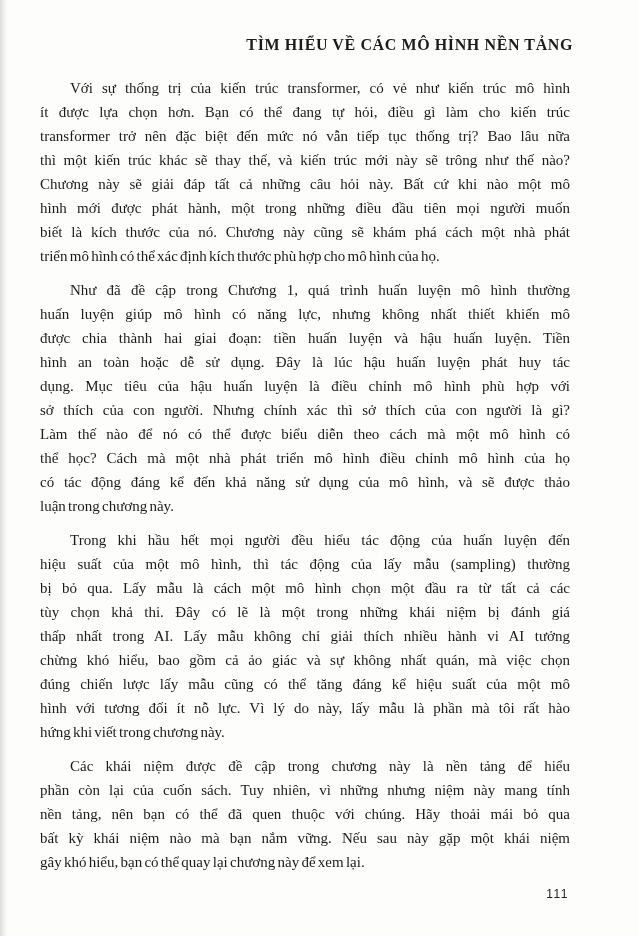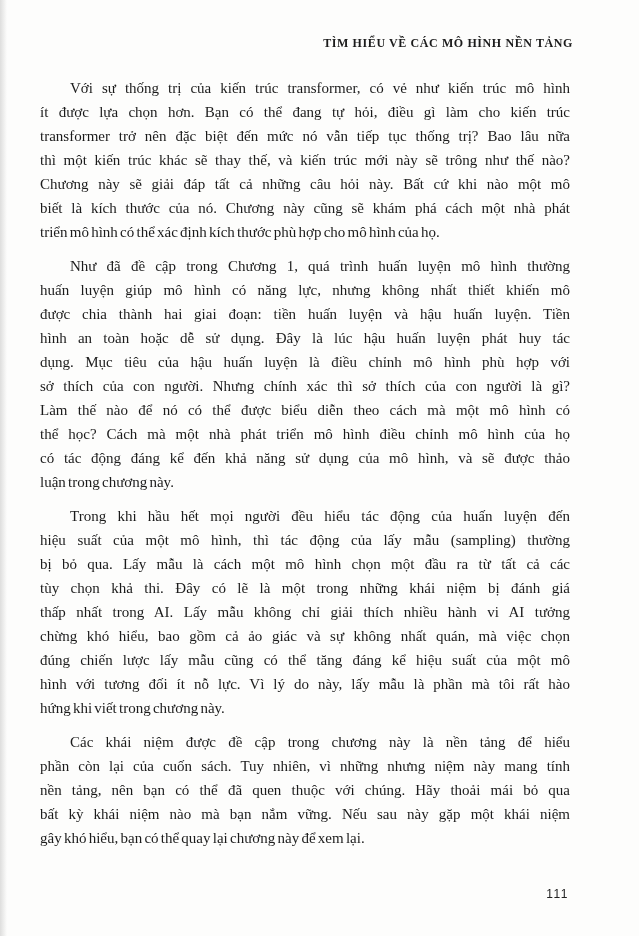--- a/index.html
+++ b/index.html
@@ -22,21 +22,21 @@
     position: absolute;
     left: 0; top: 0; bottom: 0;
     width: 7px;
     background: linear-gradient(to right, rgba(80,80,80,0.18), rgba(80,80,80,0.0));
     pointer-events: none;
   }
   .running-head {
     position: absolute;
     top: 36px;
     right: 66px;
-    font-size: 12px;
+    font-size: 16px;
     font-weight: bold;
     letter-spacing: 0.6px;
     color: #1c1c1c;
     white-space: nowrap;
   }
   .body-text {
     position: absolute;
     top: 76px;
     left: 40px;
     width: 530px;
@@ -76,20 +76,21 @@
 <div class="page">
   <div class="edge-shadow"></div>
   <div class="running-head">TÌM HIỂU VỀ CÁC MÔ HÌNH NỀN TẢNG</div>
   <div class="body-text">
       <div class="paragraph">
         <div class="line first">Với sự thống trị của kiến trúc transformer, có vẻ như kiến trúc mô hình</div>
         <div class="line">ít được lựa chọn hơn. Bạn có thể đang tự hỏi, điều gì làm cho kiến trúc</div>
         <div class="line">transformer trở nên đặc biệt đến mức nó vẫn tiếp tục thống trị? Bao lâu nữa</div>
         <div class="line">thì một kiến trúc khác sẽ thay thế, và kiến trúc mới này sẽ trông như thế nào?</div>
         <div class="line">Chương này sẽ giải đáp tất cả những câu hỏi này. Bất cứ khi nào một mô</div>
+        <div class="line">hình mới được phát hành, một trong những điều đầu tiên mọi người muốn</div>
         <div class="line">biết là kích thước của nó. Chương này cũng sẽ khám phá cách một nhà phát</div>
         <div class="line last">triển mô hình có thể xác định kích thước phù hợp cho mô hình của họ.</div>
       </div>
       <div class="paragraph">
         <div class="line first">Như đã đề cập trong Chương 1, quá trình huấn luyện mô hình thường</div>
         <div class="line">huấn luyện giúp mô hình có năng lực, nhưng không nhất thiết khiến mô</div>
         <div class="line">được chia thành hai giai đoạn: tiền huấn luyện và hậu huấn luyện. Tiền</div>
         <div class="line">hình an toàn hoặc dễ sử dụng. Đây là lúc hậu huấn luyện phát huy tác</div>
         <div class="line">dụng. Mục tiêu của hậu huấn luyện là điều chỉnh mô hình phù hợp với</div>
         <div class="line">sở thích của con người. Nhưng chính xác thì sở thích của con người là gì?</div>

